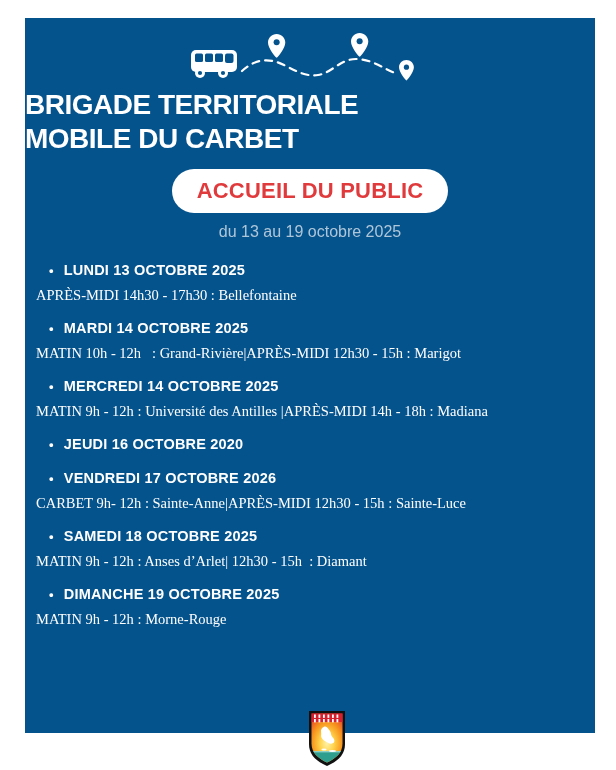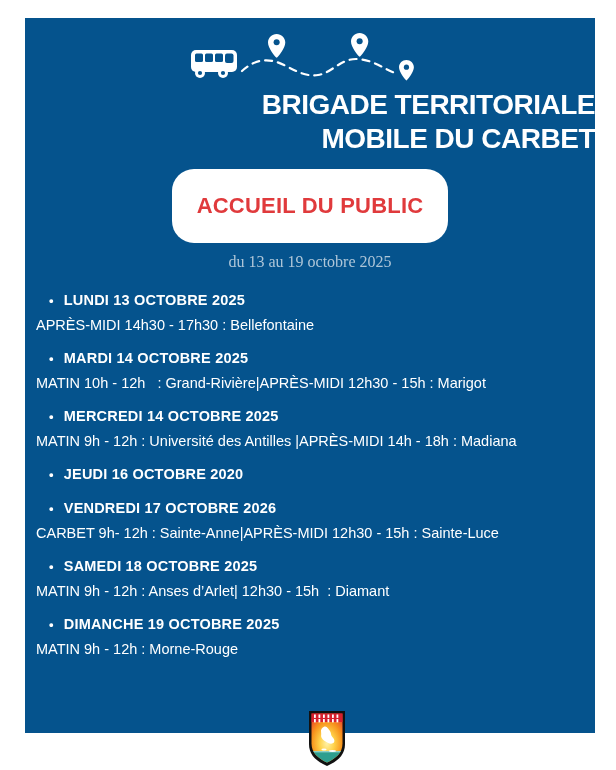--- a/index.html
+++ b/index.html
@@ -12,61 +12,61 @@
   }
   .poster{
     position:absolute;left:25px;top:18px;
     width:570px;height:715px;
     background:#05538D;
     color:#ffffff;
   }
   .route-svg{display:block;margin:15px auto 0;width:245px;height:52px;}
   .title{
     margin:3px 0 0;
-    text-align:right;
+    text-align:left;
     font-size:28px;line-height:34px;
     font-weight:bold;letter-spacing:-0.5px;
     color:#ffffff;
   }
   .title .line{display:block;}
   .badge{
     display:block;width:fit-content;
     margin:13px auto 0;
     background:#ffffff;
     border-radius:22px;
-    padding:26px 25px;
+    padding:11px 25px;
   }
   .badge span{
     font-size:22px;line-height:22px;font-weight:bold;
     letter-spacing:0.2px;
     color:#E03A3C;
   }
   .subtitle{
     margin-top:9px;
     text-align:center;
     font-size:16px;line-height:19px;
     color:#AFC6D8;
-    font-family:Liberation Serif, serif;
   }
   .schedule{margin:20px 0 0;padding:0 14px 0 11px;}
   .entry{margin-bottom:15px;}
   .entry .day{
     display:flex;align-items:baseline;
     padding-left:13px;
     font-size:14.5px;line-height:18px;font-weight:bold;
     letter-spacing:0.2px;
   }
   .entry .day .bullet{
     font-size:13px;
     margin-right:10px;
   }
   .entry .detail{
     margin-top:6px;
     font-size:14.5px;line-height:18px;
     white-space:pre-wrap;
+    font-family:Liberation Serif, serif;
   }
   .crest-svg{
     position:absolute;left:306px;top:709px;
     width:42px;height:59px;
   }
 </style>
 </head>
 <body>
 
 <div class="page">

